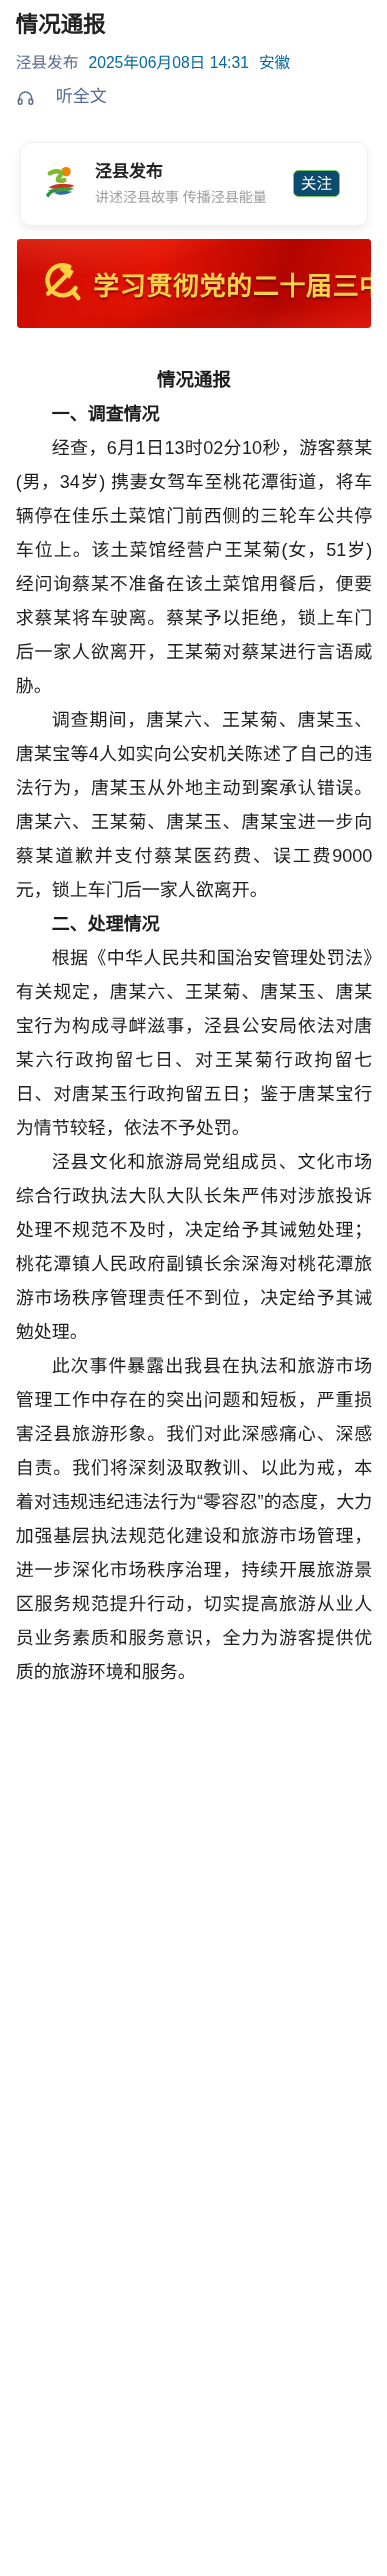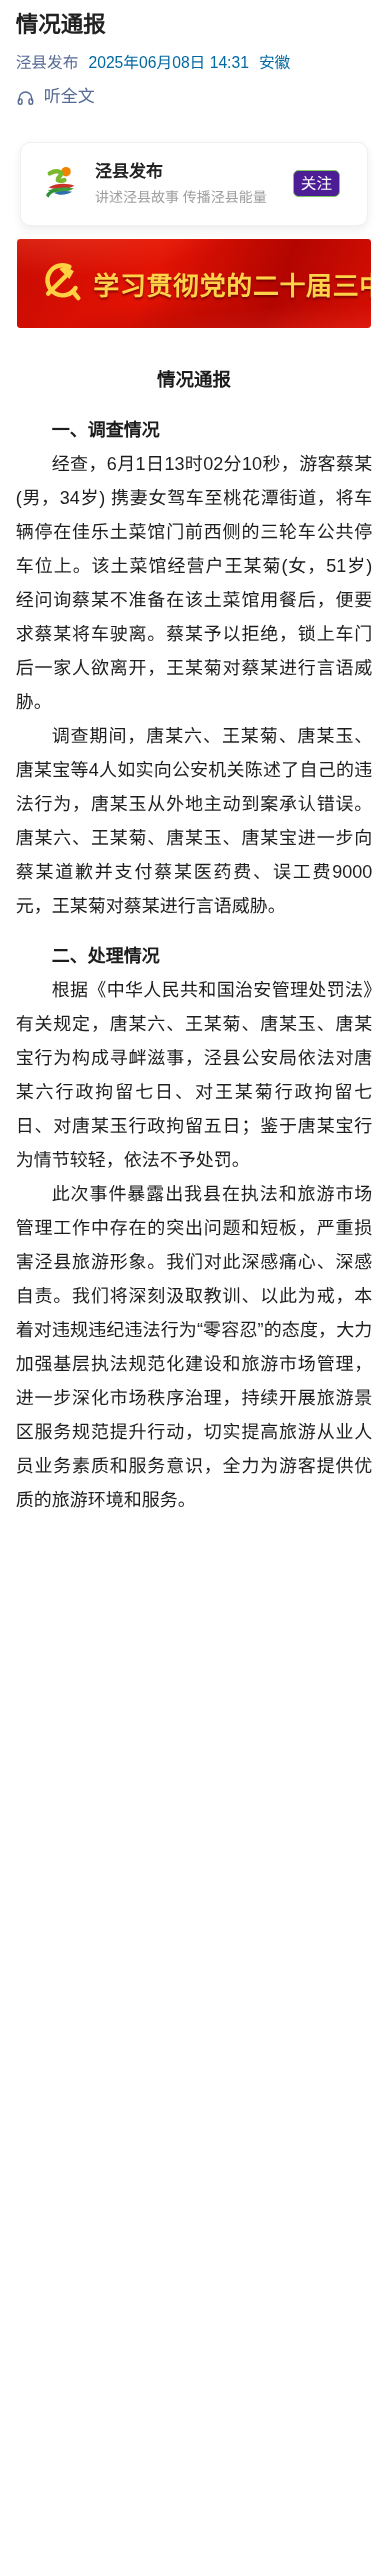--- a/index.html
+++ b/index.html
@@ -19,21 +19,21 @@
   }
   .byline {
     margin:13.5px 15.7px 0;
     display:flex; align-items:baseline; gap:10px;
     font-size:15.7px; line-height:19px;
   }
   .account-link { color:#576b95; cursor:pointer; }
   .byline-date, .byline-loc { color:#0369a1; }
   .listen-row {
     margin:14.6px 15.7px 0;
-    display:flex; align-items:center; gap:9px;
+    display:flex; align-items:center; gap:21px;
     color:#576b95; font-size:17px; line-height:22.5px;
     width:max-content; cursor:pointer;
   }
   .listen-row svg { display:block; }
 
   
   .account-card {
     margin:33px 20px 0;
     height:84px;
     background:#fff;
@@ -43,21 +43,21 @@
     display:flex; align-items:center;
     padding:0 27px 0 21.4px;
   }
   .card-logo { width:38px; height:38px; flex:0 0 38px; }
   .card-info { margin-left:14.6px; }
   .card-name { font-size:17px; font-weight:700; color:#222; line-height:20px; }
   .card-desc { margin-top:7px; font-size:14px; color:#9e9e9e; line-height:17px; }
   .follow-btn {
     margin-left:auto;
     width:47px; height:27px;
-    background:#4c1d95;
+    background:#0c4a6e;
     border:1.1px solid #79c95c;
     border-radius:5.6px;
     color:#ffffff; font-size:15.7px; line-height:25px; text-align:center;
     cursor:pointer;
   }
 
   
   .banner {
     margin:13.5px 17.4px 0;
     height:89px;
@@ -89,21 +89,21 @@
   
   .article-body {
     margin:35px 15.7px 0;
     font-size:18px;
     line-height:34px;
     color:#1d1d1d;
     text-align:justify;
   }
   .doc-heading { text-align:center; font-weight:700; font-size:18.5px; }
   .para { text-indent:2em; }
-  .sec-heading { text-indent:2em; font-weight:700;margin-top:16px; }
+  .sec-heading { text-indent:2em; font-weight:700; }
 </style>
 </head>
 <body>
 
 <div class="page">
 
   <h1 class="article-title">情况通报</h1>
 
   <div class="byline">
     <span class="account-link">泾县发布</span>
@@ -149,20 +149,21 @@
         <path d="M40 18 L58 36 L66 22 L50 12 Z" fill="#ffd042"></path>
       </svg>
     </span>
     <span class="banner-text">学习贯彻党的二十届三中全会精神</span>
   </div>
 
   <div class="article-body">
     <p class="doc-heading">情况通报</p>
     <p class="sec-heading">一、调查情况</p>
     <p class="para">经查，6月1日13时02分10秒，游客蔡某(男，34岁) 携妻女驾车至桃花潭街道，将车辆停在佳乐土菜馆门前西侧的三轮车公共停车位上。该土菜馆经营户王某菊(女，51岁) 经问询蔡某不准备在该土菜馆用餐后，便要求蔡某将车驶离。蔡某予以拒绝，锁上车门后一家人欲离开，王某菊对蔡某进行言语威胁。</p>
-    <p class="para">调查期间，唐某六、王某菊、唐某玉、唐某宝等4人如实向公安机关陈述了自己的违法行为，唐某玉从外地主动到案承认错误。唐某六、王某菊、唐某玉、唐某宝进一步向蔡某道歉并支付蔡某医药费、误工费9000元，王某菊对蔡某进行言语威胁。</p>
+    <p class="para">调查期间，唐某六、王某菊、唐某玉、唐某宝等4人如实向公安机关陈述了自己的违法行为，唐某玉从外地主动到案承认错误。唐某六、王某菊、唐某玉、唐某宝进一步向蔡某道歉并支付蔡某医药费、误工费9000元，锁上车门后一家人欲离开。</p>
     <p class="sec-heading">二、处理情况</p>
     <p class="para">根据《中华人民共和国治安管理处罚法》有关规定，唐某六、王某菊、唐某玉、唐某宝行为构成寻衅滋事，泾县公安局依法对唐某六行政拘留七日、对王某菊行政拘留七日、对唐某玉行政拘留五日；鉴于唐某宝行为情节较轻，依法不予处罚。</p>
+    <p class="para">泾县文化和旅游局党组成员、文化市场综合行政执法大队大队长朱严伟对涉旅投诉处理不规范不及时，决定给予其诫勉处理；桃花潭镇人民政府副镇长余深海对桃花潭旅游市场秩序管理责任不到位，决定给予其诫勉处理。</p>
     <p class="para">此次事件暴露出我县在执法和旅游市场管理工作中存在的突出问题和短板，严重损害泾县旅游形象。我们对此深感痛心、深感自责。我们将深刻汲取教训、以此为戒，本着对违规违纪违法行为“零容忍”的态度，大力加强基层执法规范化建设和旅游市场管理，进一步深化市场秩序治理，持续开展旅游景区服务规范提升行动，切实提高旅游从业人员业务素质和服务意识，全力为游客提供优质的旅游环境和服务。</p>
   </div>
 
 </div>
 
 
 </body></html>

